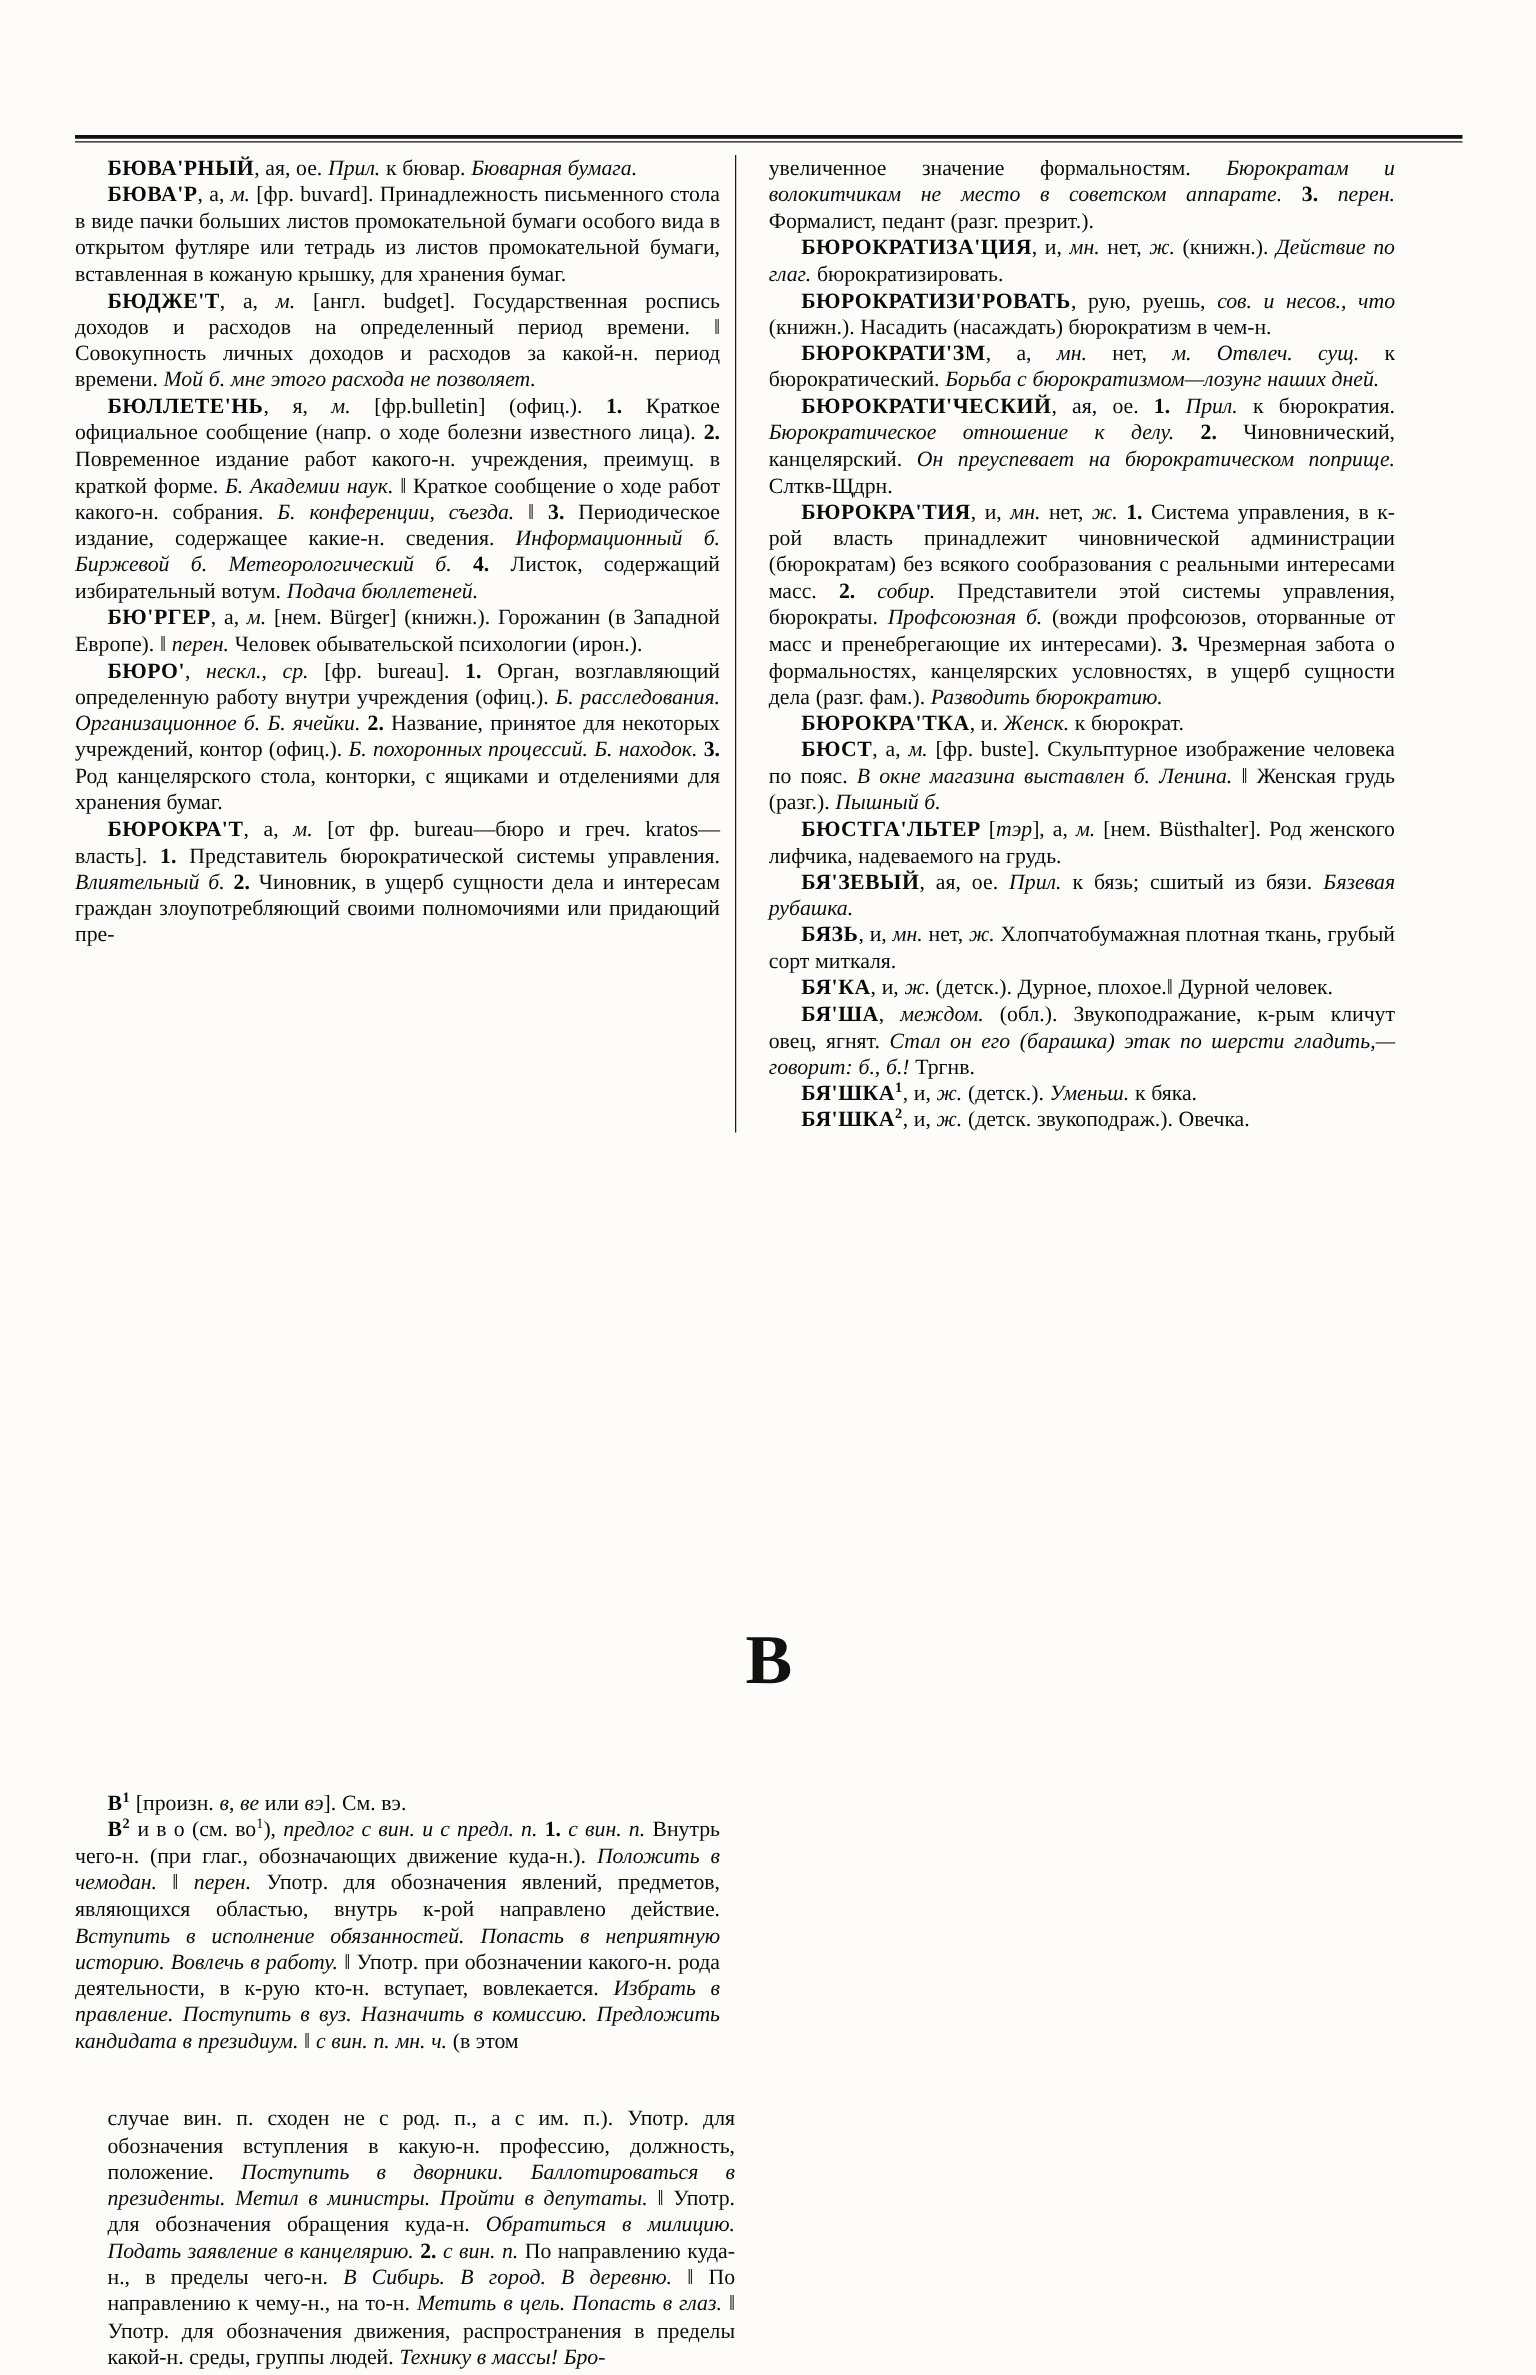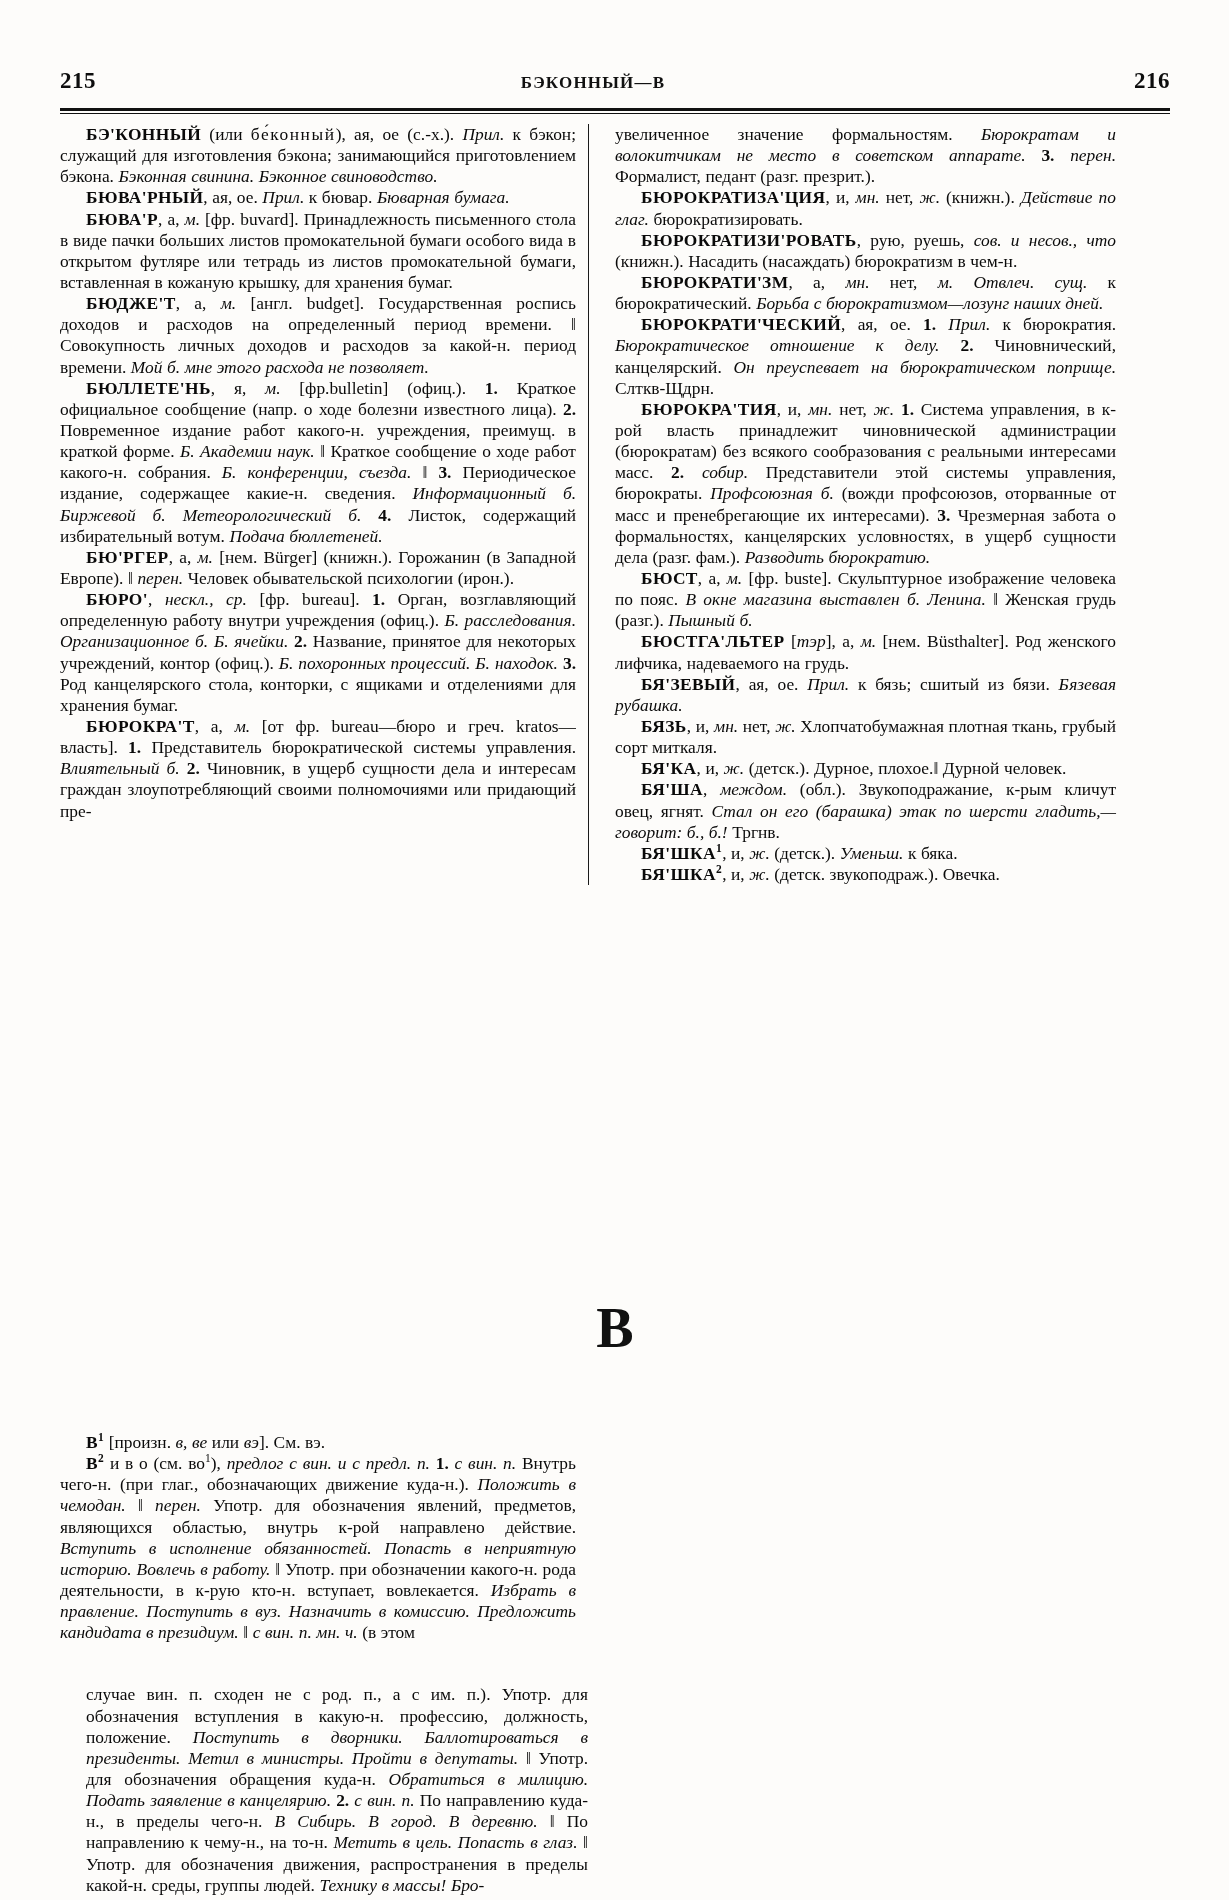--- a/index.html
+++ b/index.html
@@ -113,45 +113,40 @@
     width: 1112px;
     flex-direction: column;
   }
   .columns.bottom .col.right { border-left: none; margin-top: 41px; }
 </style>
 </head>
 <body>
 
 <div class="page">
 
-  <div class="running-head">
-    <span class="folio">215</span>
-    <span class="head-title">БЭКОННЫЙ—В</span>
-    <span class="folio">216</span>
-  </div>
   <div class="head-rule"></div>
 
   <div class="columns">
     <div class="col left" id="col-top-left">
-        <p class="entry"><span class="hw">БЭ'КОННЫЙ</span> (или <span class="hw spaced" style="font-weight:normal">бе́конный</span>), ая, ое (с.-х.). <i>Прил.</i> к бэкон; служащий для изготовления бэкона; занимающийся приготовлением бэкона. <i>Бэконная свинина. Бэконное свиноводство.</i></p>
         <p class="entry"><span class="hw">БЮВА'РНЫЙ</span>, ая, ое. <i>Прил.</i> к бювар. <i>Бюварная бумага.</i></p>
         <p class="entry"><span class="hw">БЮВА'Р</span>, а, <i>м.</i> [фр. buvard]. Принадлежность письменного стола в виде пачки больших листов промокательной бумаги особого вида в открытом футляре или тетрадь из листов промокательной бумаги, вставленная в кожаную крышку, для хранения бумаг.</p>
         <p class="entry"><span class="hw">БЮДЖЕ'Т</span>, а, <i>м.</i> [англ. budget]. Государственная роспись доходов и расходов на определенный период времени. ‖ Совокупность личных доходов и расходов за какой-н. период времени. <i>Мой б. мне этого расхода не позволяет.</i></p>
         <p class="entry"><span class="hw">БЮЛЛЕТЕ'НЬ</span>, я, <i>м.</i> [фр.bulletin] (офиц.). <b>1.</b> Краткое официальное сообщение (напр. о ходе болезни известного лица). <b>2.</b> Повременное издание работ какого-н. учреждения, преимущ. в краткой форме. <i>Б. Академии наук.</i> ‖ Краткое сообщение о ходе работ какого-н. собрания. <i>Б. конференции, съезда.</i> ‖ <b>3.</b> Периодическое издание, содержащее какие-н. сведения. <i>Информационный б. Биржевой б. Метеорологический б.</i> <b>4.</b> Листок, содержащий избирательный вотум. <i>Подача бюллетеней.</i></p>
         <p class="entry"><span class="hw">БЮ'РГЕР</span>, а, <i>м.</i> [нем. Bürger] (книжн.). Горожанин (в Западной Европе). ‖ <i>перен.</i> Человек обывательской психологии (ирон.).</p>
         <p class="entry"><span class="hw">БЮРО'</span>, <i>нескл., ср.</i> [фр. bureau]. <b>1.</b> Орган, возглавляющий определенную работу внутри учреждения (офиц.). <i>Б. расследования. Организационное б. Б. ячейки.</i> <b>2.</b> Название, принятое для некоторых учреждений, контор (офиц.). <i>Б. похоронных процессий. Б. находок.</i> <b>3.</b> Род канцелярского стола, конторки, с ящиками и отделениями для хранения бумаг.</p>
         <p class="entry"><span class="hw">БЮРОКРА'Т</span>, а, <i>м.</i> [от фр. bureau—бюро и греч. kratos—власть]. <b>1.</b> Представитель бюрократической системы управления. <i>Влиятельный б.</i> <b>2.</b> Чиновник, в ущерб сущности дела и интересам граждан злоупотребляющий своими полномочиями или придающий пре-</p>
       </div>
     <div class="col right" id="col-top-right">
         <p class="entry cont">увеличенное значение формальностям. <i>Бюрократам и волокитчикам не место в советском аппарате.</i> <b>3.</b> <i>перен.</i> Формалист, педант (разг. презрит.).</p>
         <p class="entry"><span class="hw">БЮРОКРАТИЗА'ЦИЯ</span>, и, <i>мн.</i> нет, <i>ж.</i> (книжн.). <i>Действие по глаг.</i> бюрократизировать.</p>
         <p class="entry"><span class="hw">БЮРОКРАТИЗИ'РОВАТЬ</span>, рую, руешь, <i>сов. и несов., что</i> (книжн.). Насадить (насаждать) бюрократизм в чем-н.</p>
         <p class="entry"><span class="hw">БЮРОКРАТИ'ЗМ</span>, а, <i>мн.</i> нет, <i>м. Отвлеч. сущ.</i> к бюрократический. <i>Борьба с бюрократизмом—лозунг наших дней.</i></p>
         <p class="entry"><span class="hw">БЮРОКРАТИ'ЧЕСКИЙ</span>, ая, ое. <b>1.</b> <i>Прил.</i> к бюрократия. <i>Бюрократическое отношение к делу.</i> <b>2.</b> Чиновнический, канцелярский. <i>Он преуспевает на бюрократическом поприще.</i> Слткв-Щдрн.</p>
         <p class="entry"><span class="hw">БЮРОКРА'ТИЯ</span>, и, <i>мн.</i> нет, <i>ж.</i> <b>1.</b> Система управления, в к-рой власть принадлежит чиновнической администрации (бюрократам) без всякого сообразования с реальными интересами масс. <b>2.</b> <i>собир.</i> Представители этой системы управления, бюрократы. <i>Профсоюзная б.</i> (вожди профсоюзов, оторванные от масс и пренебрегающие их интересами). <b>3.</b> Чрезмерная забота о формальностях, канцелярских условностях, в ущерб сущности дела (разг. фам.). <i>Разводить бюрократию.</i></p>
+        <p class="entry"><span class="hw">БЮРОКРА'ТКА</span>, и. <i>Женск.</i> к бюрократ.</p>
         <p class="entry"><span class="hw">БЮСТ</span>, а, <i>м.</i> [фр. buste]. Скульптурное изображение человека по пояс. <i>В окне магазина выставлен б. Ленина.</i> ‖ Женская грудь (разг.). <i>Пышный б.</i></p>
         <p class="entry"><span class="hw">БЮСТГА'ЛЬТЕР</span> [<i>тэр</i>], а, <i>м.</i> [нем. Büsthalter]. Род женского лифчика, надеваемого на грудь.</p>
         <p class="entry"><span class="hw">БЯ'ЗЕВЫЙ</span>, ая, ое. <i>Прил.</i> к бязь; сшитый из бязи. <i>Бязевая рубашка.</i></p>
         <p class="entry"><span class="hw">БЯЗЬ</span>, и, <i>мн.</i> нет, <i>ж.</i> Хлопчатобумажная плотная ткань, грубый сорт миткаля.</p>
         <p class="entry"><span class="hw">БЯ'КА</span>, и, <i>ж.</i> (детск.). Дурное, плохое.‖ Дурной человек.</p>
         <p class="entry"><span class="hw">БЯ'ША</span>, <i>междом.</i> (обл.). Звукоподражание, к-рым кличут овец, ягнят. <i>Стал он его (барашка) этак по шерсти гладить,—говорит: б., б.!</i> Тргнв.</p>
         <p class="entry"><span class="hw">БЯ'ШКА<sup>1</sup></span>, и, <i>ж.</i> (детск.). <i>Уменьш.</i> к бяка.</p>
         <p class="entry"><span class="hw">БЯ'ШКА<sup>2</sup></span>, и, <i>ж.</i> (детск. звукоподраж.). Овечка.</p>
       </div>
   </div>

